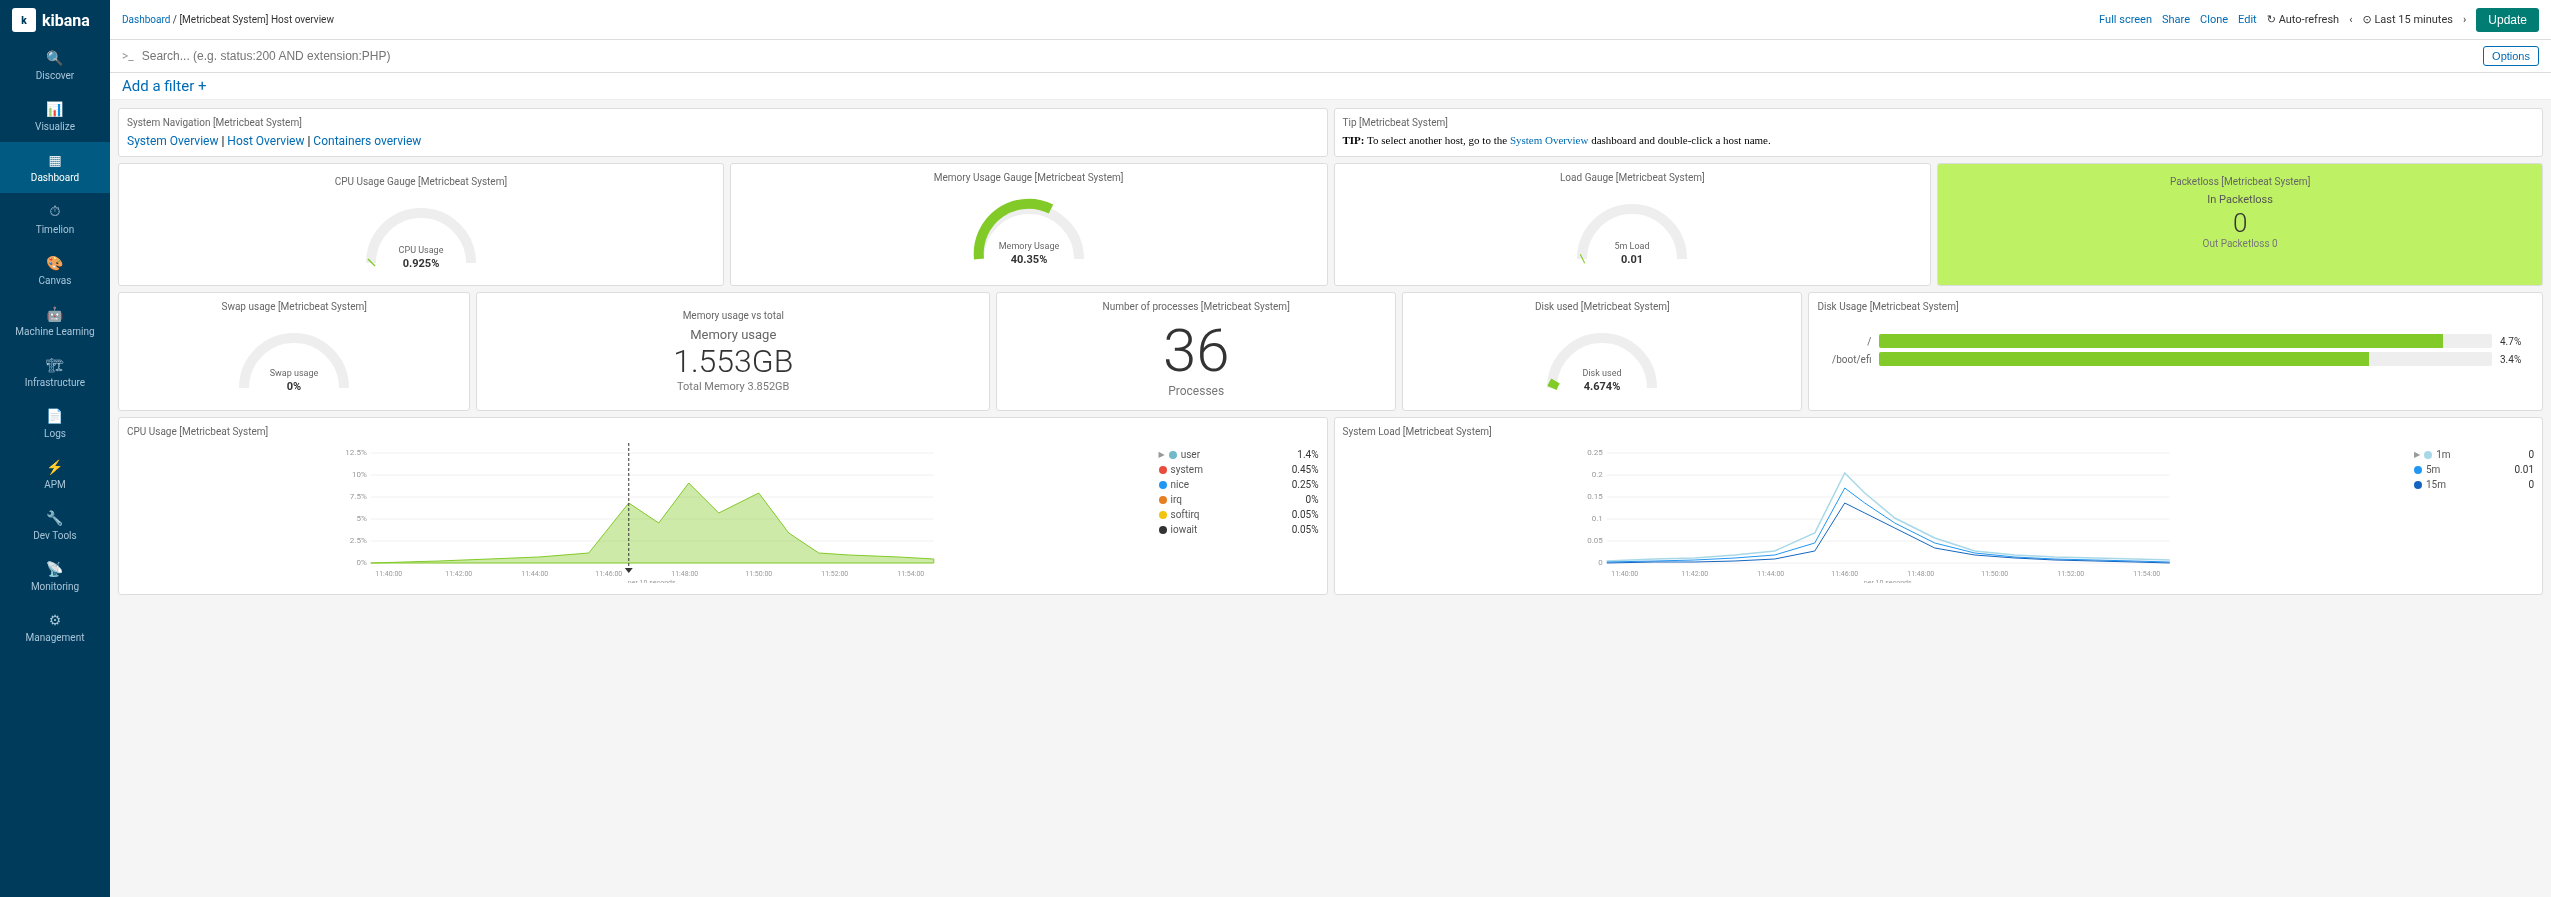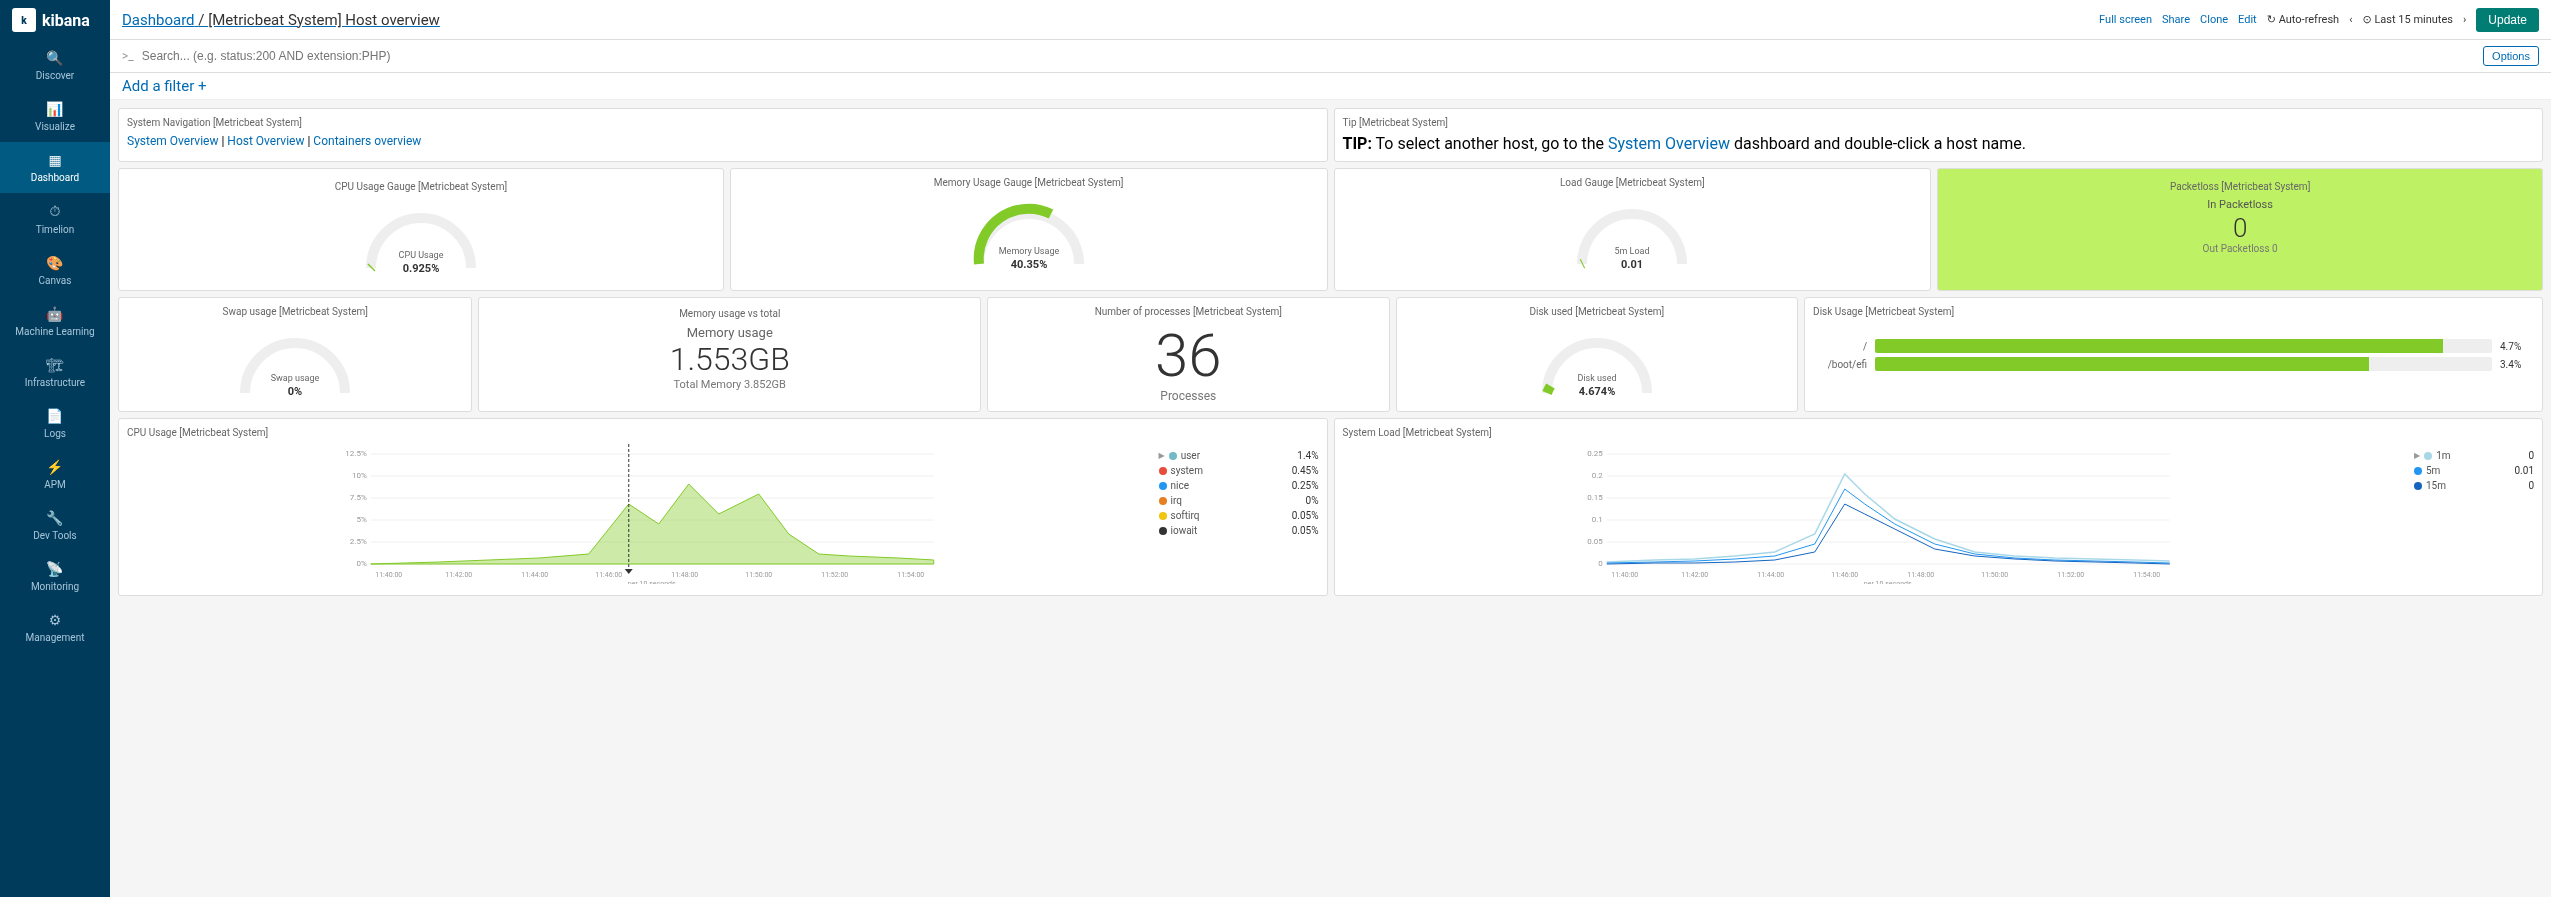--- a/index.html
+++ b/index.html
@@ -60,21 +60,21 @@
     .topbar {
       background: white;
       border-bottom: 1px solid #ddd;
       display: flex;
       align-items: center;
       gap: 8px;
       padding: 0 12px;
       height: 40px;
       flex-shrink: 0;
     }
-    .breadcrumb { font-size: 15px; color: #006BB4; text-decoration: underline; }
+    .breadcrumb { font-size: 10px; color: #006BB4; }
     .breadcrumb span { color: #333; }
 
     .top-actions {
       margin-left: auto;
       display: flex;
       align-items: center;
       gap: 10px;
       font-size: 11px;
       color: #333;
     }
@@ -253,21 +253,21 @@
         <div style="font-size:12px;">
           <a style="color:#006BB4;">System Overview</a>
           <span> | </span>
           <a style="color:#006BB4;">Host Overview</a>
           <span> | </span>
           <a style="color:#006BB4;">Containers overview</a>
         </div>
       </div>
       <div style="flex:1; background:white; border:1px solid #ddd; border-radius:3px; padding:8px;">
         <div class="panel-title">Tip [Metricbeat System]</div>
-        <div style="font-size:16px;">
+        <div style="font-size:11px;font-family:Liberation Serif, serif;">
           <strong>TIP:</strong>
           <span> To select another host, go to the </span>
           <a style="color:#006BB4;">System Overview</a>
           <span>dashboard and double-click a host name.</span>
         </div>
       </div>
     </div>
 
     <div style="display:flex; gap:6px; margin-bottom:6px;">
 
@@ -317,21 +317,21 @@
 
       <div style="flex:0.7; background:white; border:1px solid #ddd; border-radius:3px; padding:8px; text-align:center;">
         <div class="panel-title">Swap usage [Metricbeat System]</div>
         <svg class="gauge-svg" viewBox="0 0 120 80">
           <path d="M 10 70 A 50 50 0 0 1 110 70" fill="none" stroke="#eee" stroke-width="10"></path>
           <text x="60" y="58" text-anchor="middle" font-size="9" fill="#666">Swap usage</text>
           <text x="60" y="72" text-anchor="middle" font-size="11" font-weight="bold" fill="#333">0%</text>
         </svg>
       </div>
 
-      <div style="flex:1; background:white; border:1px solid #ddd; border-radius:3px; padding:10px; text-align:center;">
+      <div style="flex:1; background:white; border:1px solid #ddd; border-radius:3px; padding:17px; text-align:center;">
         <div class="panel-title">Memory usage vs total</div>
         <div style="font-size:13px; color:#666;">Memory usage</div>
         <div style="font-size:32px; font-weight:300; color:#333;">1.553GB</div>
         <div style="font-size:11px; color:#777;">
           <span>Total Memory</span> <span>3.852GB</span>
         </div>
       </div>
 
       <div style="flex:0.8; background:white; border:1px solid #ddd; border-radius:3px; padding:8px; text-align:center;">
         <div class="panel-title">Number of processes [Metricbeat System]</div>

